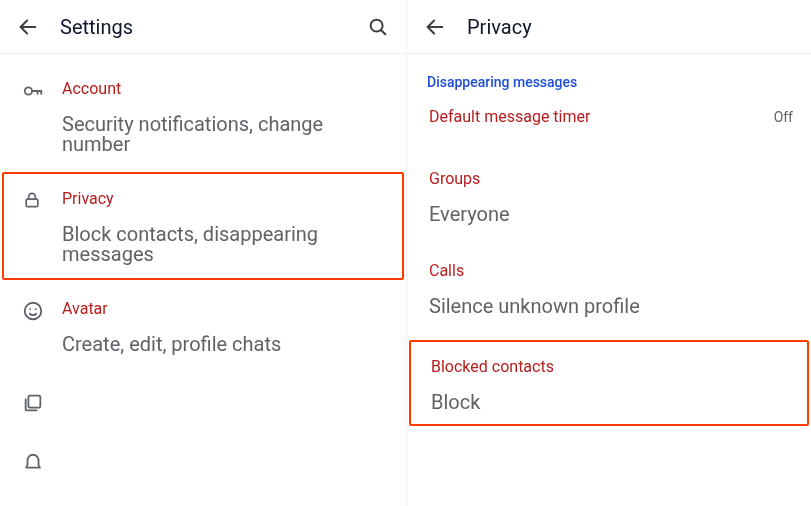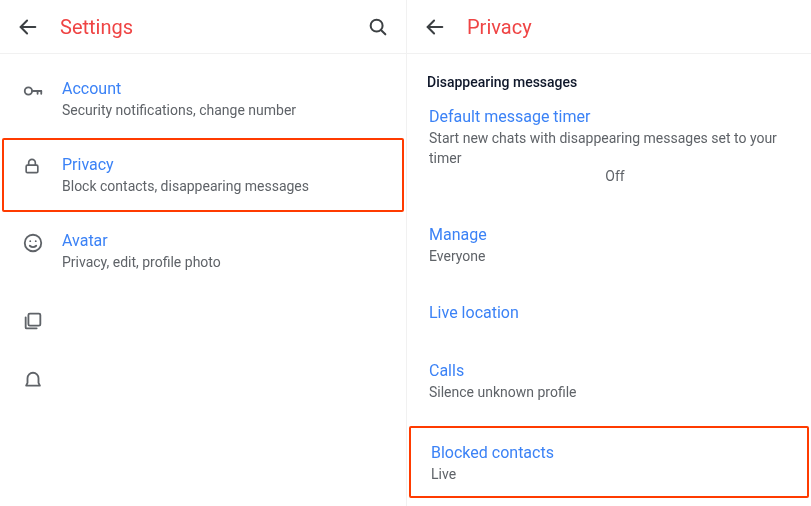--- a/index.html
+++ b/index.html
@@ -28,21 +28,21 @@
     }
     .topbar .back-btn {
       width: 28px; height: 28px;
       display: flex; align-items: center; justify-content: center;
       cursor: pointer;
       color: #3c4043;
     }
     .topbar .title {
       font-size: 20px;
       font-weight: 400;
-      color: #ef4444;
+      color: #0f172a;
       margin-left: 18px;
       flex: 1;
     }
     .topbar .search-btn {
       width: 28px; height: 28px;
       display: flex; align-items: center; justify-content: center;
       cursor: pointer;
       color: #3c4043;
     }
     .list { flex: 1; overflow: hidden; padding-top: 6px; }
@@ -65,42 +65,42 @@
       display: flex;
       align-items: center;
       justify-content: flex-start;
       padding-top: 2px;
       color: #5f6368;
       flex-shrink: 0;
     }
     .row-body { flex: 1; min-width: 0; }
     .row-title {
       font-size: 16px;
-      color: #3b82f6;
+      color: #b91c1c;
       line-height: 22px;
     }
     .row-sub {
-      font-size: 14px;
+      font-size: 20px;
       color: #5f6368;
       line-height: 20px;
-      margin-top: 0;
+      margin-top: 14px;
     }
     .row-trailing {
       font-size: 14px;
       color: #5f6368;
       margin-left: 8px;
       align-self: center;
     }
     .section-header {
       font-size: 14px;
-      color: #0f172a;
+      color: #1d4ed8;
       padding: 14px 8px 4px 20px;
       font-weight: 500;
     }
-    .right .row { padding-left: 20px; flex-direction: column; }
+    .right .row { padding-left: 20px; }
     .right .row .row-body { padding-left: 0; }
     svg { display: block; }
   </style>
 </head>
 <body>
 
 <div class="pane left">
   <div class="topbar">
     <div class="back-btn">
       <span>
@@ -154,21 +154,21 @@
       <div class="icon-slot">
         <svg width="22" height="22" viewBox="0 0 24 24" fill="none" stroke="currentColor" stroke-width="2" stroke-linecap="round" stroke-linejoin="round">
             <circle cx="12" cy="12" r="9"></circle>
             <circle cx="9" cy="10" r="1" fill="currentColor" stroke="none"></circle>
             <circle cx="15" cy="10" r="1" fill="currentColor" stroke="none"></circle>
             <path d="M8.5 15c1 1 2 1.5 3.5 1.5s2.5-.5 3.5-1.5"></path>
           </svg>
       </div>
       <div class="row-body">
         <div class="row-title">Avatar</div>
-        <div class="row-sub">Privacy, edit, profile photo</div>
+        <div class="row-sub">Create, edit, profile chats</div>
       </div>
     </div>
 
     <div class="row">
       <div class="icon-slot">
         <svg width="22" height="22" viewBox="0 0 24 24" fill="none" stroke="currentColor" stroke-width="2" stroke-linecap="round" stroke-linejoin="round">
             <rect x="7" y="4" width="13" height="13" rx="1.5"></rect>
             <path d="M4 8 v11 a1 1 0 0 0 1 1 h11"></path>
           </svg>
       </div>
@@ -198,46 +198,40 @@
     </div>
     <div class="title">Privacy</div>
   </div>
   <div class="list">
 
     <div class="section-header">Disappearing messages</div>
 
     <div class="row" style="padding-top:10px; padding-bottom:20px">
       <div class="row-body">
         <div class="row-title">Default message timer</div>
-        <div class="row-sub">Start new chats with disappearing messages set to your timer</div>
       </div>
       <div class="row-trailing">Off</div>
     </div>
 
     <div class="row">
       <div class="row-body">
-        <div class="row-title">Manage</div>
+        <div class="row-title">Groups</div>
         <div class="row-sub">Everyone</div>
       </div>
     </div>
 
-    <div class="row">
-      <div class="row-body">
-        <div class="row-title">Live location</div>
-      </div>
-    </div>
 
     <div class="row">
       <div class="row-body">
         <div class="row-title">Calls</div>
         <div class="row-sub">Silence unknown profile</div>
       </div>
     </div>
 
     <div class="row highlight" style="margin-top:6px">
       <div class="row-body">
         <div class="row-title">Blocked contacts</div>
-        <div class="row-sub">Live</div>
+        <div class="row-sub">Block</div>
       </div>
     </div>
 
   </div>
 </div>
 
 </body></html>

